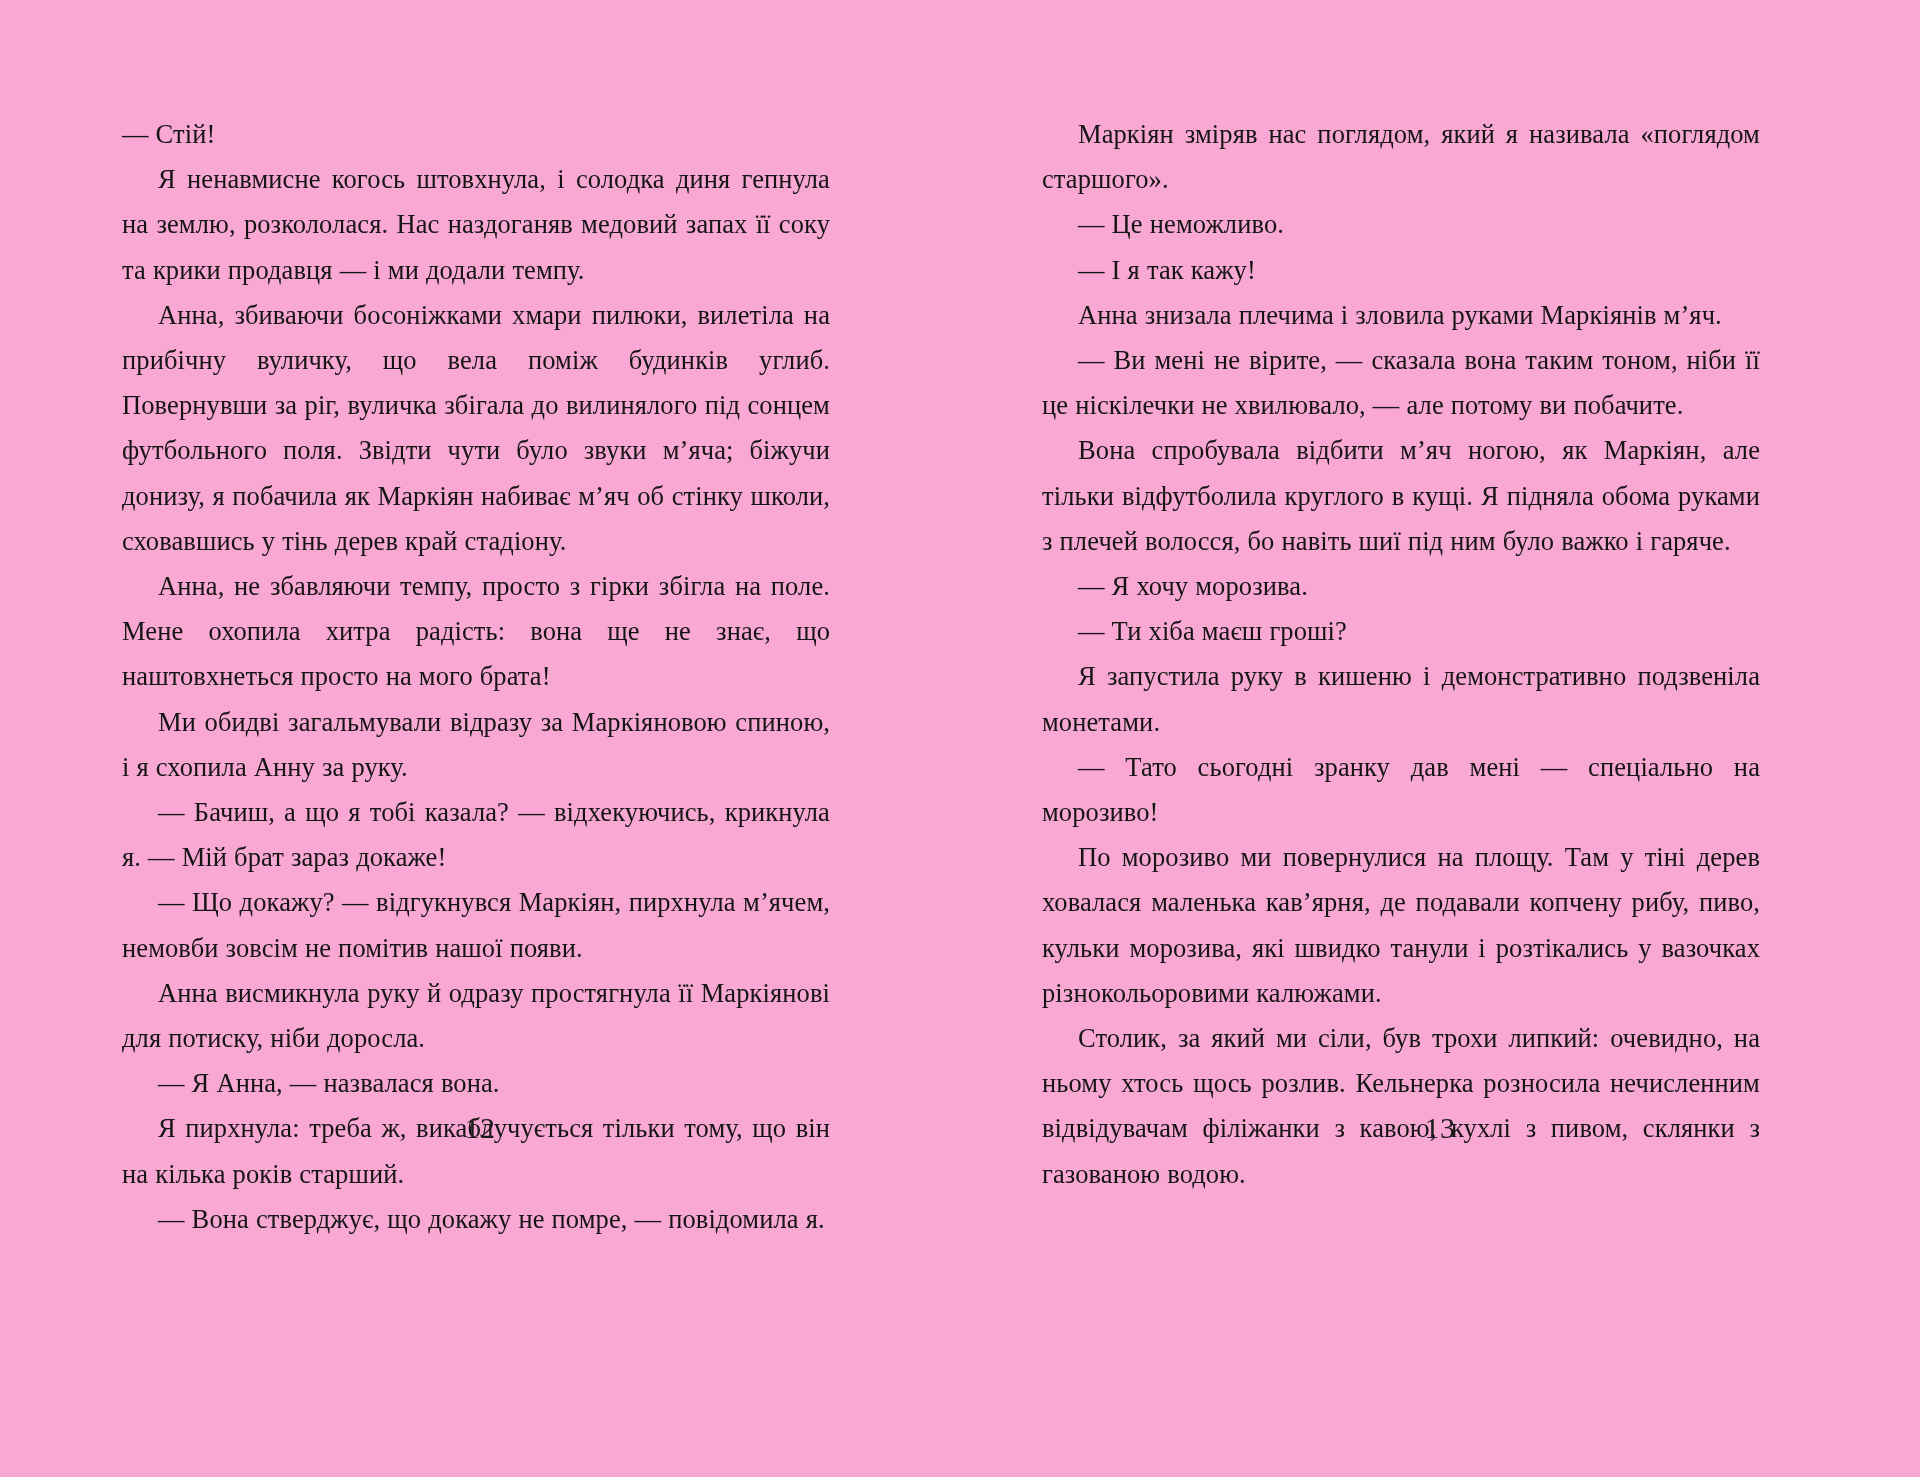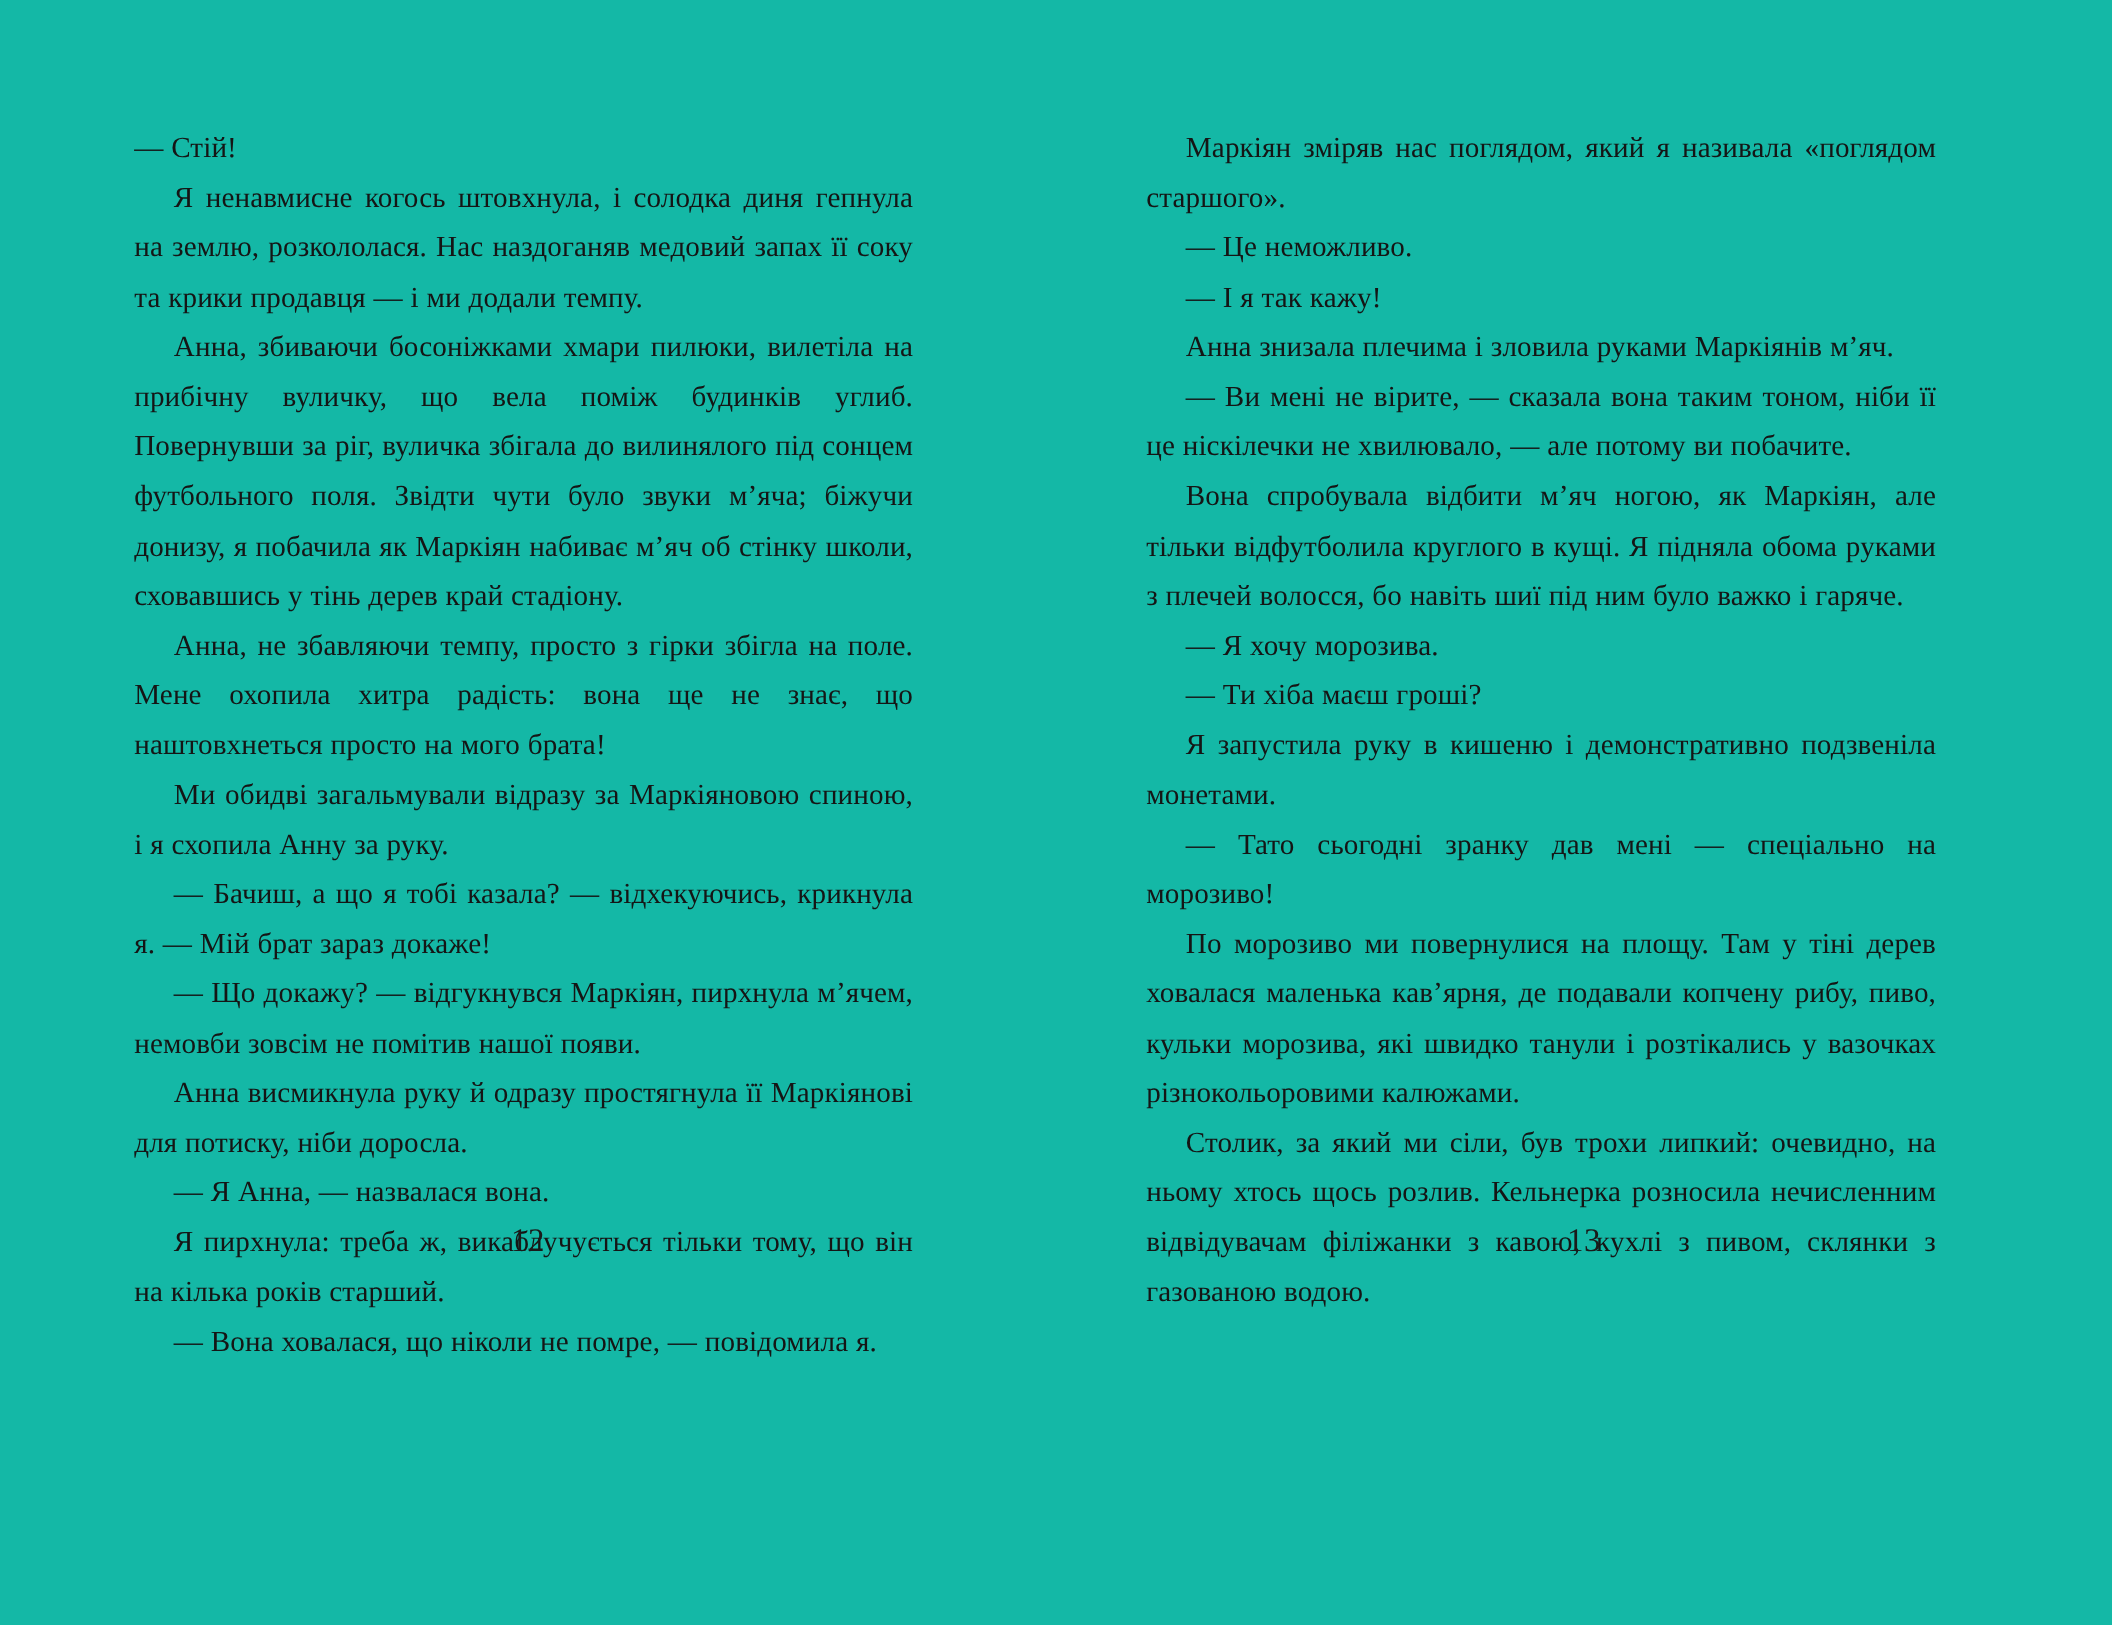--- a/index.html
+++ b/index.html
@@ -13,21 +13,21 @@
     height: 1477px;
     font-family: "Liberation Serif", "DejaVu Serif", serif;
     color: #111111;
     overflow: hidden;
   }
 
   .book-spread {
     position: relative;
     width: 1920px;
     height: 1477px;
-    background: #14b8a6;
+    background: #f9a8d4;
     display: flex;
     box-sizing: border-box;
   }
 
   .page {
     position: relative;
     box-sizing: border-box;
     height: 100%;
   }
 
@@ -91,21 +91,21 @@
       <p class="no-indent">— Стій!</p>
       <p>Я ненавмисне когось штовхнула, і солодка диня гепнула на землю, розкололася. Нас наздоганяв медовий запах її соку та крики продавця — і ми додали темпу.</p>
       <p>Анна, збиваючи босоніжками хмари пилюки, вилетіла на прибічну вуличку, що вела поміж будинків углиб. Повернувши за ріг, вуличка збігала до вилинялого під сонцем футбольного поля. Звідти чути було звуки м’яча; біжучи донизу, я побачила як Маркіян набиває м’яч об стінку школи, сховавшись у тінь дерев край стадіону.</p>
       <p>Анна, не збавляючи темпу, просто з гірки збігла на поле. Мене охопила хитра радість: вона ще не знає, що наштовхнеться просто на мого брата!</p>
       <p>Ми обидві загальмували відразу за Маркіяновою спиною, і я схопила Анну за руку.</p>
       <p>— Бачиш, а що я тобі казала? — відхекуючись, крикнула я. — Мій брат зараз докаже!</p>
       <p>— Що докажу? — відгукнувся Маркіян, пирхнула м’ячем, немовби зовсім не помітив нашої появи.</p>
       <p>Анна висмикнула руку й одразу простягнула її Маркіянові для потиску, ніби доросла.</p>
       <p>— Я Анна, — назвалася вона.</p>
       <p>Я пирхнула: треба ж, викаблучується тільки тому, що він на кілька років старший.</p>
-      <p>— Вона ховалася, що ніколи не помре, — повідомила я.</p>
+      <p>— Вона стверджує, що докажу не помре, — повідомила я.</p>
     </div>
     <div class="folio folio-left">12</div>
   </div>
 
   <div class="page page-right">
     <div class="text-block">
       <p>Маркіян зміряв нас поглядом, який я називала «поглядом старшого».</p>
       <p>— Це неможливо.</p>
       <p>— І я так кажу!</p>
       <p>Анна знизала плечима і зловила руками Маркіянів м’яч.</p>

